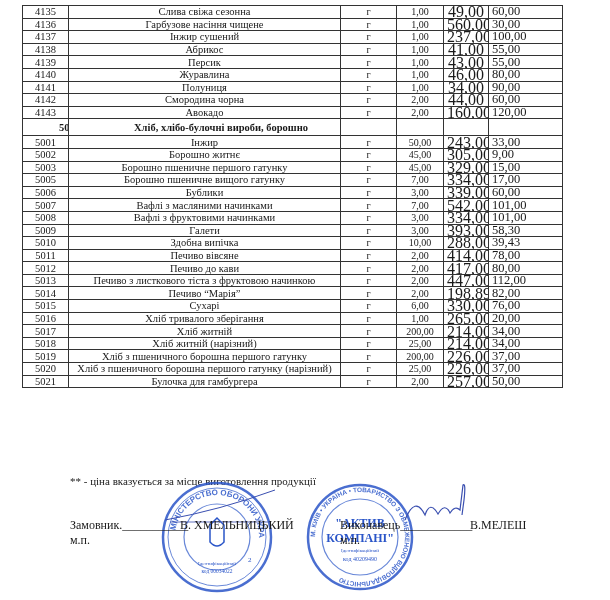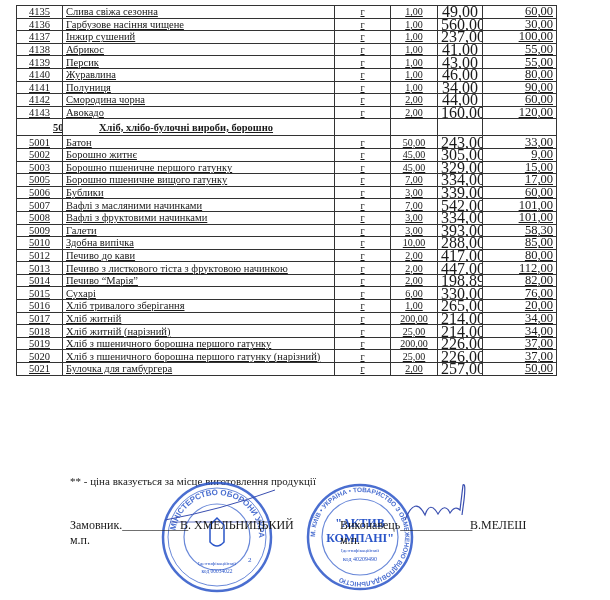--- a/index.html
+++ b/index.html
@@ -1,24 +1,24 @@
 <!DOCTYPE html>
 <html><head>
 <meta charset="utf-8">
 <style>
   html, body { margin:0; padding:0; background:#ffffff; }
   body { width:610px; height:600px; position:relative; overflow:hidden; font-family:"Liberation Serif", serif; color:#1a1a1a; }
-  #tbl { position:absolute; left:16px; top:5px; border-collapse:collapse; table-layout:fixed; width:540px;text-decoration:underline; }
+  #tbl { position:absolute; left:22px; top:5px; border-collapse:collapse; table-layout:fixed; width:540px; }
   #tbl td { border:1px solid #333; padding:0 3px; height:11.6px; line-height:11px; font-size:10.5px; white-space:nowrap; overflow:hidden; }
   #tbl td.code { text-align:center; }
-  #tbl td.name { text-align:left;margin-top:12px; }
+  #tbl td.name { text-align:center;margin-top:12px; }
   #tbl td.unit { text-align:center; font-size:10px; }
   #tbl td.qty { text-align:center; font-size:10px; }
   #tbl td.price { text-align:center; font-size:16px; }
-  #tbl td.total { text-align:right; font-size:12.5px; }
+  #tbl td.total { text-align:left; font-size:12.5px; }
   #tbl tr.section td { height:16px; font-weight:bold;padding-left:36px; }
   .note { position:absolute; left:70px; top:475px; font-size:11px; }
   .sig { position:absolute; font-size:12px; }
   .stamp { position:absolute; }
 </style>
 </head>
 <body>
 
 <table id="tbl">
   <colgroup>
@@ -105,21 +105,21 @@
       <tr class="section">
         <td class="code">5000</td>
         <td class="name">Хліб, хлібо-булочні вироби, борошно</td>
         <td class="unit"></td>
         <td class="qty"></td>
         <td class="price"></td>
         <td class="total"></td>
       </tr>
       <tr>
         <td class="code">5001</td>
-        <td class="name">Батон</td>
+        <td class="name">Інжир</td>
         <td class="unit">г</td>
         <td class="qty">50,00</td>
         <td class="price">243,00</td>
         <td class="total">33,00</td>
       </tr>
       <tr>
         <td class="code">5002</td>
         <td class="name">Борошно житнє</td>
         <td class="unit">г</td>
         <td class="qty">45,00</td>
@@ -173,21 +173,29 @@
         <td class="qty">3,00</td>
         <td class="price">393,00</td>
         <td class="total">58,30</td>
       </tr>
       <tr>
         <td class="code">5010</td>
         <td class="name">Здобна випічка</td>
         <td class="unit">г</td>
         <td class="qty">10,00</td>
         <td class="price">288,00</td>
-        <td class="total">85,00</td>
+        <td class="total">39,43</td>
+      </tr>
+      <tr>
+        <td class="code">5011</td>
+        <td class="name">Печиво вівсяне</td>
+        <td class="unit">г</td>
+        <td class="qty">2,00</td>
+        <td class="price">414,00</td>
+        <td class="total">78,00</td>
       </tr>
       <tr>
         <td class="code">5012</td>
         <td class="name">Печиво до кави</td>
         <td class="unit">г</td>
         <td class="qty">2,00</td>
         <td class="price">417,00</td>
         <td class="total">80,00</td>
       </tr>
       <tr>

